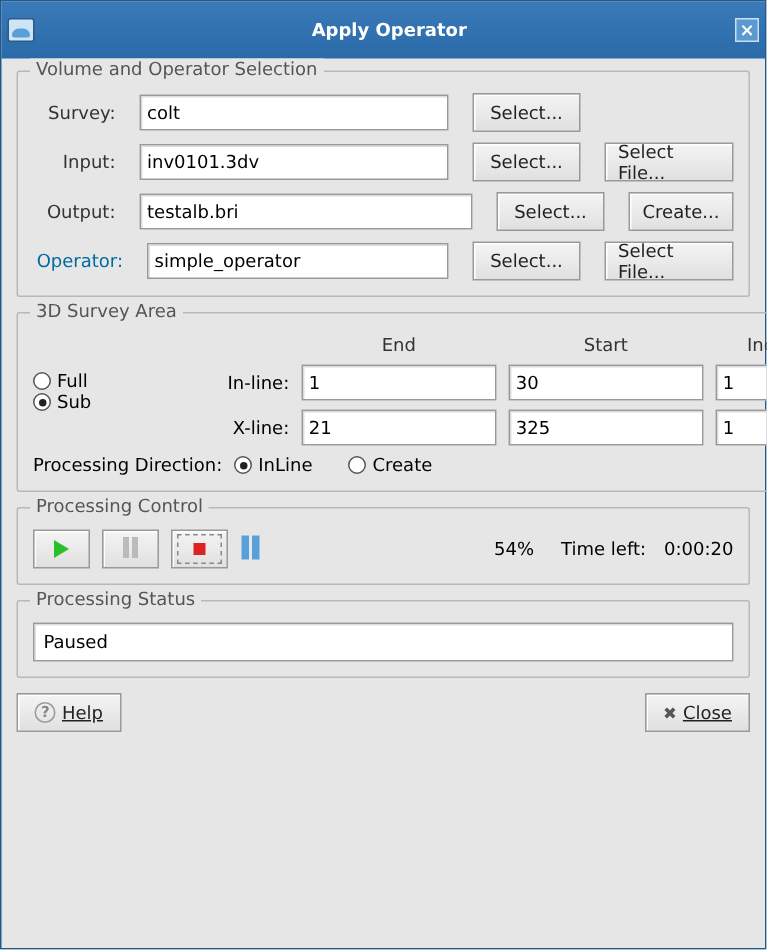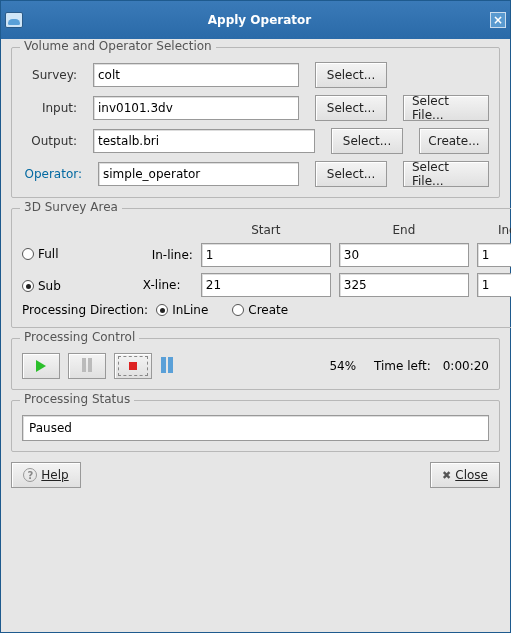--- a/index.html
+++ b/index.html
@@ -19,21 +19,21 @@
   input[type=text] { height: 24px; border: 1px solid #999; background: #fff; padding: 2px 4px; box-shadow: inset 1px 1px 0 #ddd; }
   .btn { height: 26px; border: 1px solid #999; background: linear-gradient(#f4f4f4,#e0e0e0); padding: 0 8px; display: inline-flex; align-items: center; justify-content: center; cursor: pointer; min-width: 70px; box-shadow: inset 1px 1px 0 #fff; color:#222; }
   .btn.small { min-width: 38px; padding:0;}
   .btn.disabled { color:#999; cursor:default; }
   .radiogrp { display: inline-flex; align-items: center; gap: 4px; margin-right: 16px; cursor:pointer;}
   .radio { width:12px; height:12px; border:1px solid #555; border-radius:50%; background:#fff; display:inline-flex; align-items:center; justify-content:center;}
   .radio.checked::after { content:""; width:5px; height:5px; background:#222; border-radius:50%; }
   .survey-grid { display:grid; grid-template-columns: 50px 130px 130px 60px; gap:6px 8px; align-items:center; margin-left:56px;}
   .survey-grid .hdr { text-align:center; color:#333; }
   .survey-grid input { width:100%; }
-  .left-col { display:flex; flex-direction:column; gap:18px; }
+  .left-col { display:flex; flex-direction:column; }
   .area-row { display:flex; gap:10px; }
   .proc-row { display:flex; align-items:center; gap:8px; }
   .playicon { width:0; height:0; border-left:10px solid #2bbf2b; border-top:6px solid transparent; border-bottom:6px solid transparent; }
   .pauseicon span{ display:inline-block; width:4px; height:14px; background:#bbb; margin:0 1px;}
   .stopframe { width:30px; height:20px; border:1px dashed #888; display:flex; align-items:center; justify-content:center;}
   .stopicon { width:8px; height:8px; background:#d22; }
   .bars span{ display:inline-block; width:5px; height:16px; background:#5aa0d8; margin:0 1px;}
   .status-box { border:1px solid #999; background:#fff; height:26px; display:flex; align-items:center; padding:0 6px; box-shadow: inset 1px 1px 0 #ddd;}
   .bottom-row { display:flex; justify-content:space-between; margin-top:6px;}
   .helpicon { width:14px; height:14px; border:1px solid #999; border-radius:50%; display:inline-flex; align-items:center; justify-content:center; font-weight:bold; color:#888; margin-right:4px; font-size:10px;}
@@ -98,30 +98,30 @@
             <span>Full</span>
           </span>
           <span class="radiogrp">
             <span class="radio checked"></span>
             <span>Sub</span>
           </span>
         </div>
 
         <div class="survey-grid">
           <div></div>
+          <div class="hdr">End</div>
           <div class="hdr">Start</div>
-          <div class="hdr">End</div>
           <div class="hdr">Inc</div>
 
           <div style="text-align:right">In-line:</div>
           <input type="text" value="1" style="">
           <input type="text" value="30" style="">
           <input type="text" value="1" style="">
 
-          <div style="text-align:left">X-line:</div>
+          <div style="text-align:right">X-line:</div>
           <input type="text" value="21" style="">
           <input type="text" value="325" style="">
           <input type="text" value="1" style="">
         </div>
       </div>
 
       <div class="procdir-row">
         <span>Processing Direction:</span>
         <span class="radiogrp">
           <span class="radio checked"></span>

